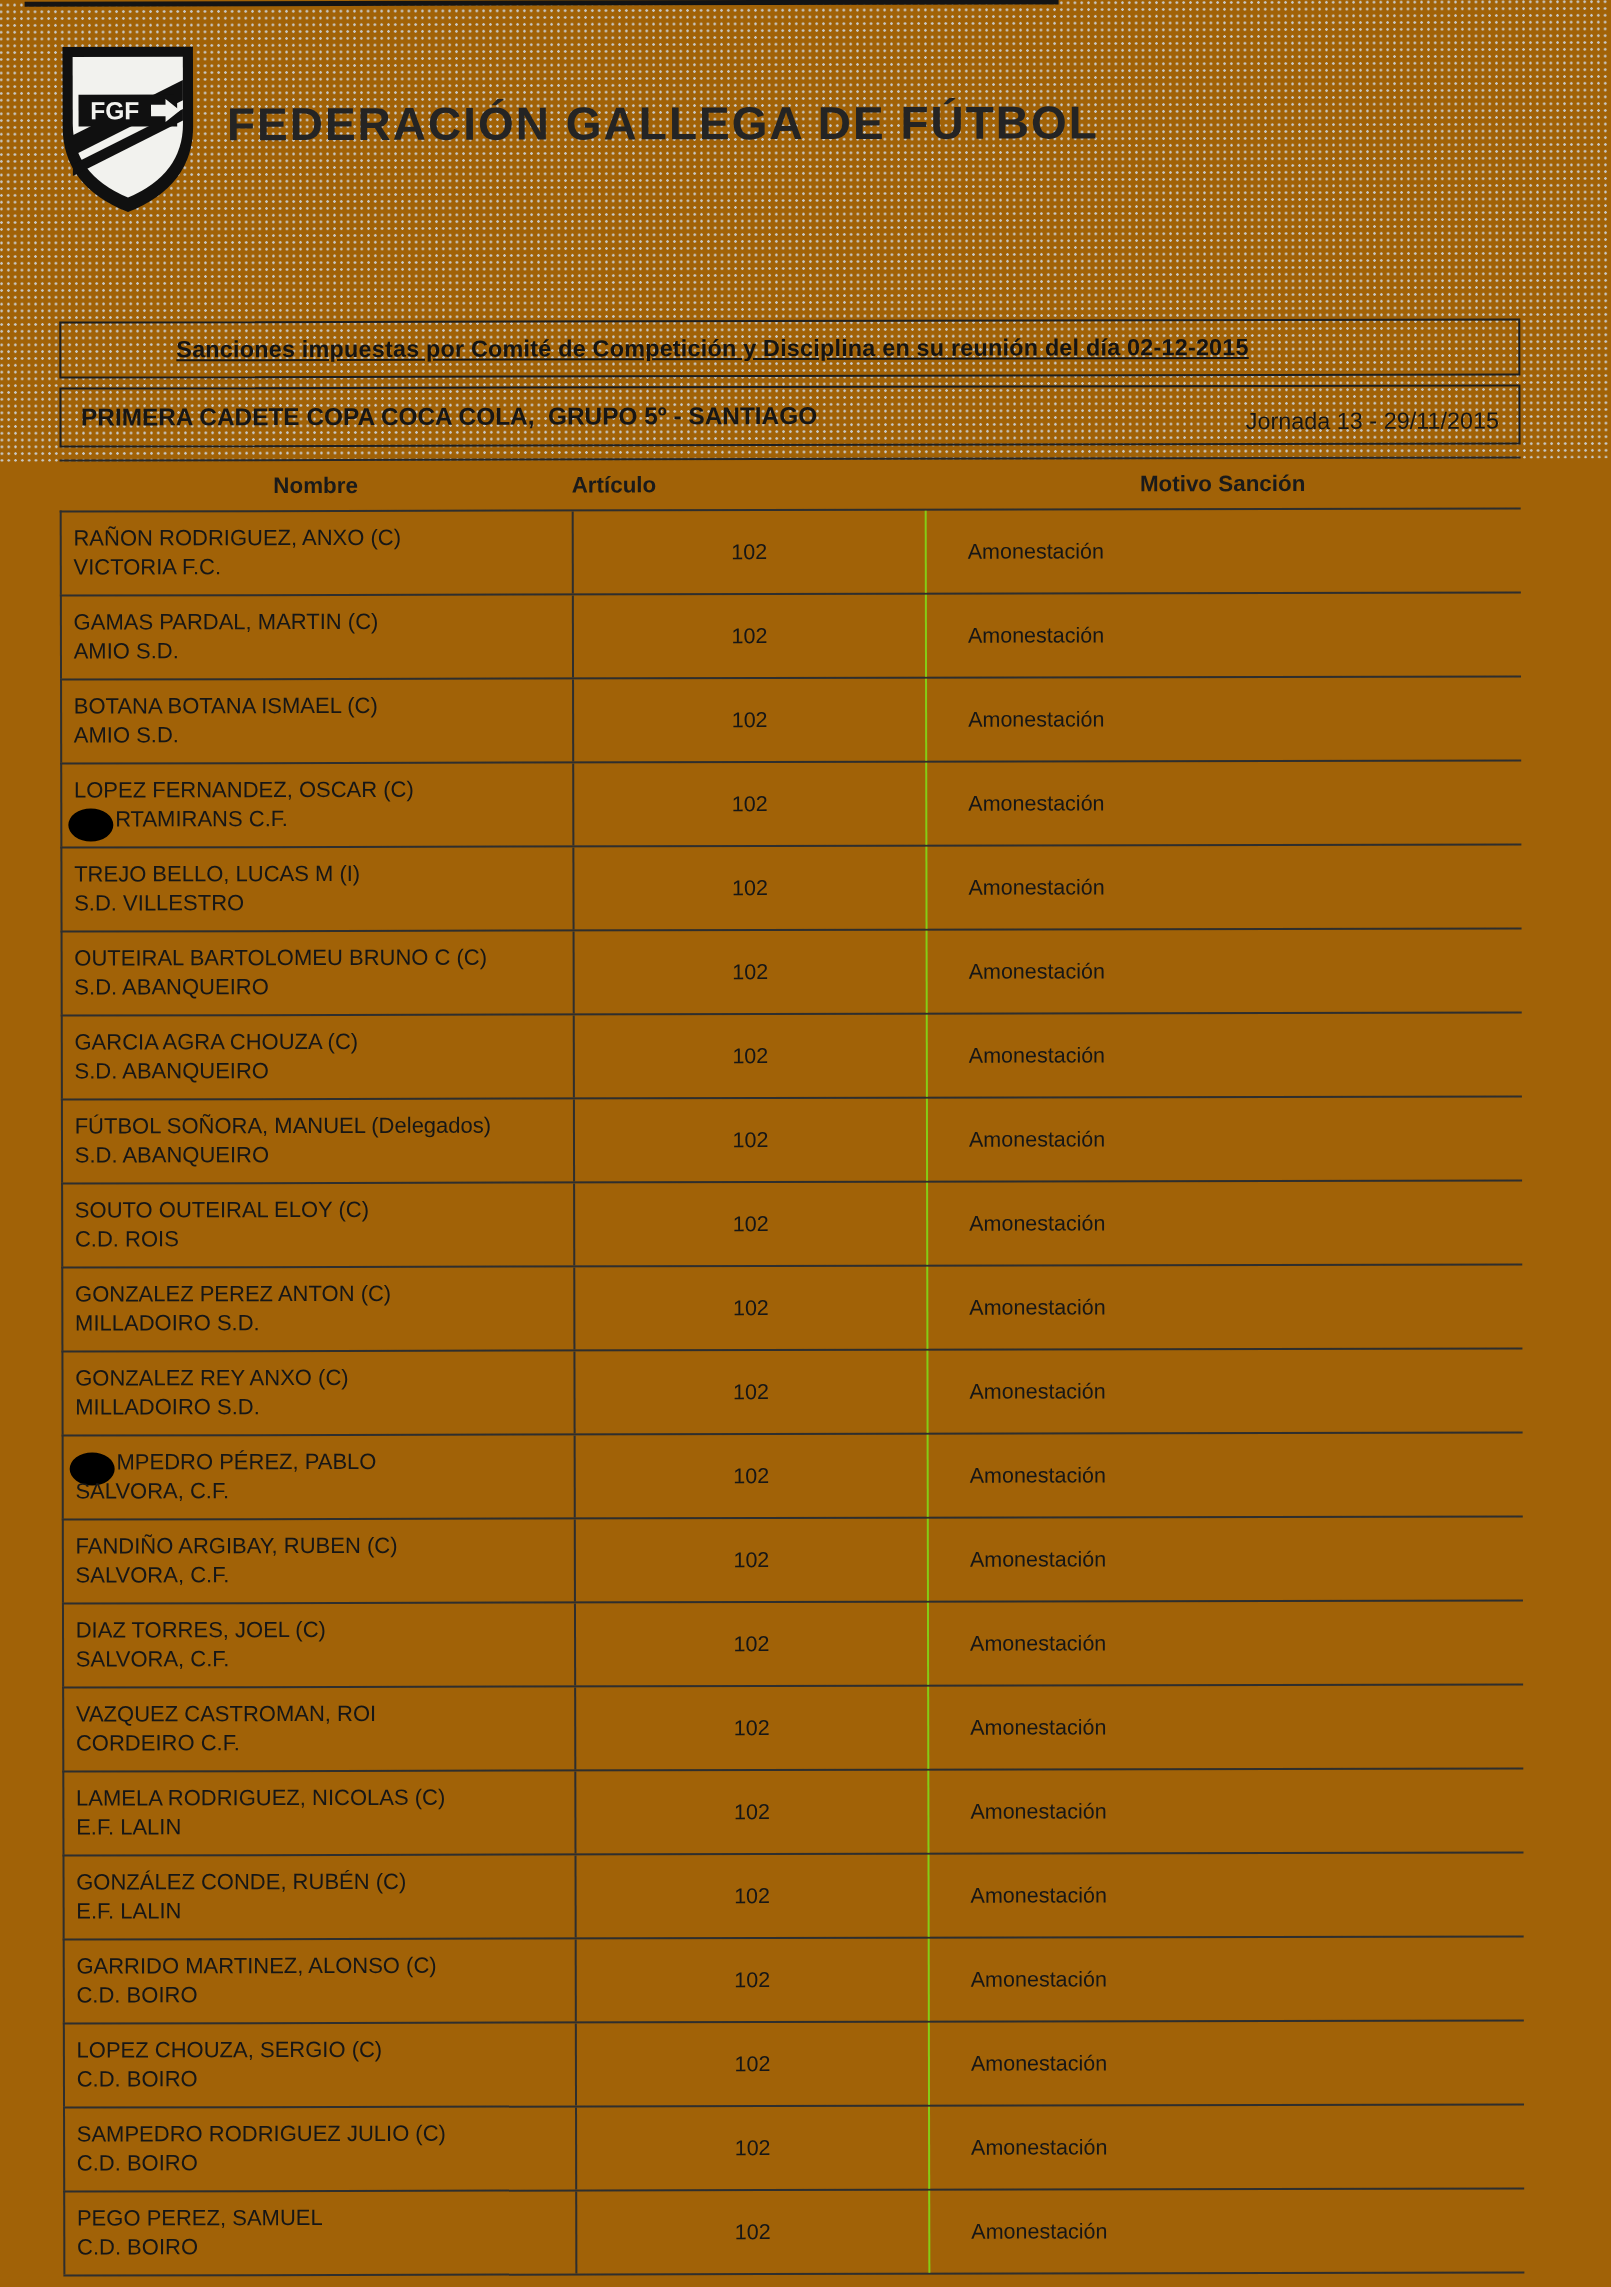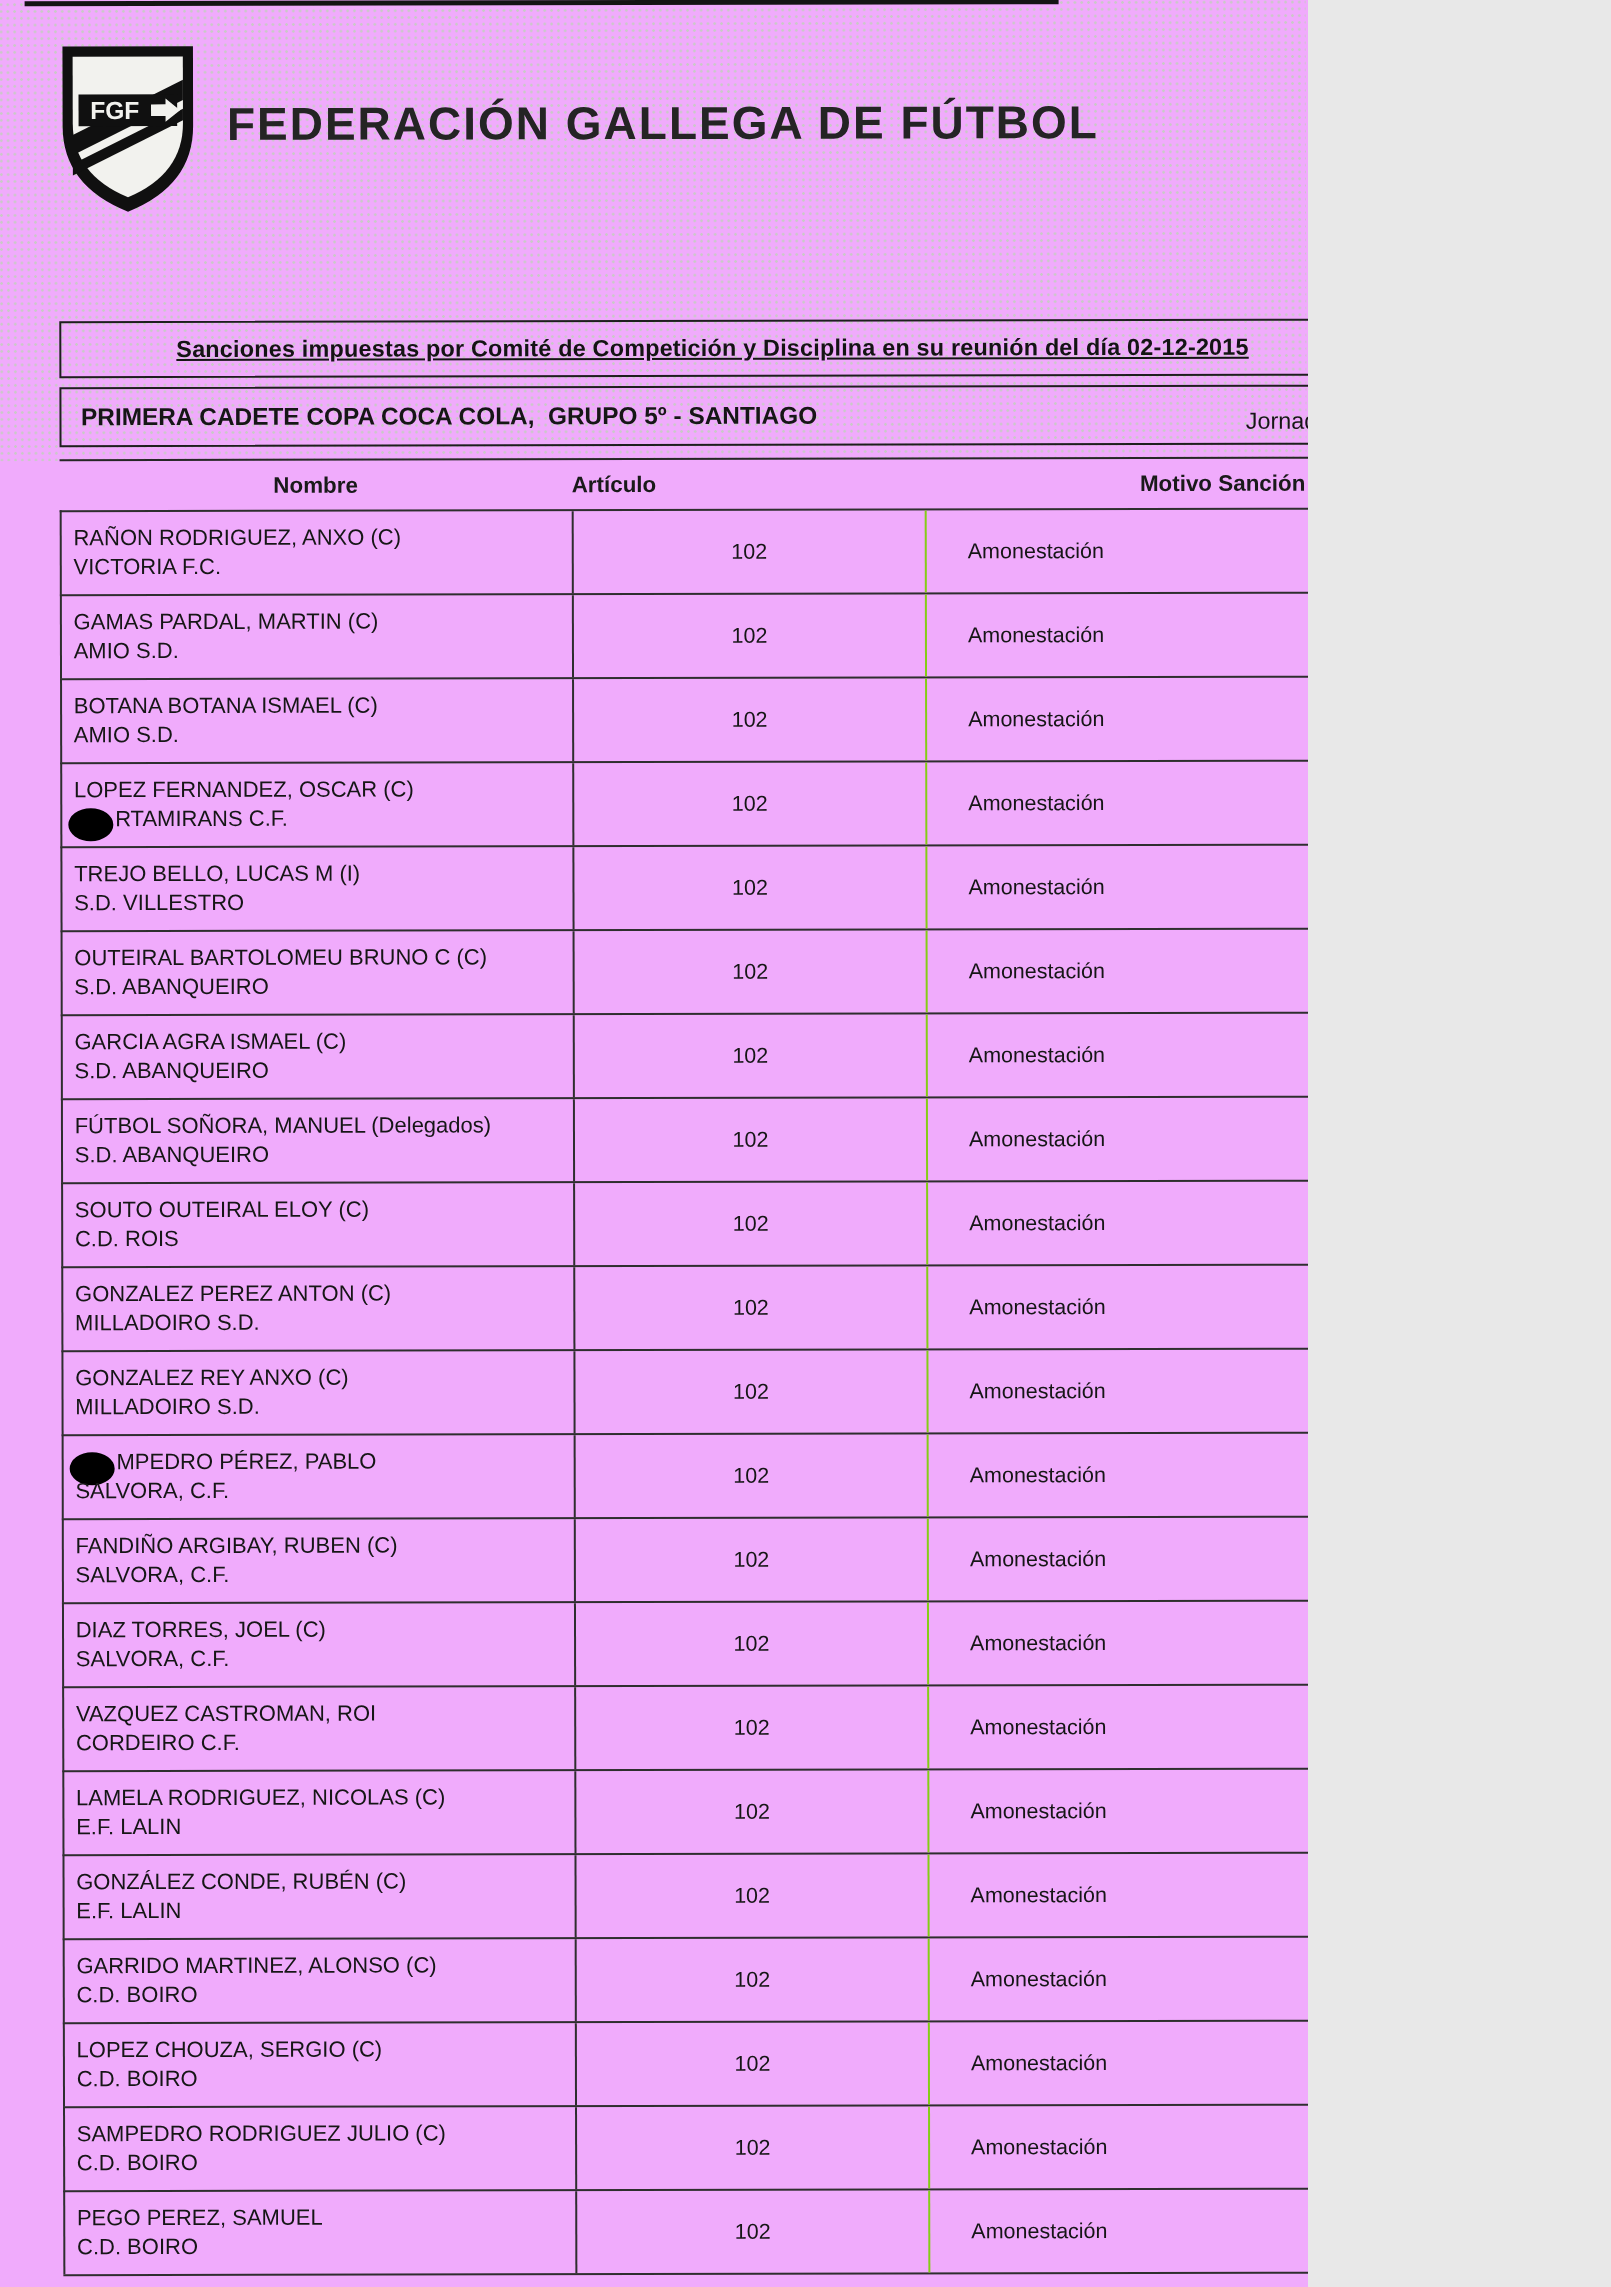--- a/index.html
+++ b/index.html
@@ -1,19 +1,19 @@
 <!DOCTYPE html>
 <html><head>
 <meta charset="utf-8">
 <style>
   * { margin:0; padding:0; box-sizing:border-box; }
   html,body { background:#e8e8e8; }
   .page {
-    position:relative; width:1308px; height:2288px;
-    background:#f0abfc; overflow:hidden;
+    position:relative; width:1611px; height:2288px;
+    background:#a16207; overflow:hidden;
     font-family:"Liberation Sans", sans-serif; color:#161616;
   }
   .tilt { position:absolute; inset:0; transform:rotate(-0.12deg); }
 
   .halftone {
     position:absolute; top:0; left:0; width:100%; height:460px;
     background-image:radial-gradient(#c9c9c6 1.1px, rgba(0,0,0,0) 1.5px);
     background-size:6.8px 6.8px;
   }
   .top-artifact { position:absolute; top:0; left:27px; width:1034px; height:4.9px; background:#141414; }
@@ -151,21 +151,21 @@
     <div class="td name">
       <div class="player">OUTEIRAL BARTOLOMEU BRUNO C (C)</div>
       <div class="club">S.D. ABANQUEIRO</div>
     </div>
     <div class="td art">102</div>
     <div class="td motivo">Amonestación</div>
   </div>
 
   <div class="tr">
     <div class="td name">
-      <div class="player">GARCIA AGRA ISMAEL (C)</div>
+      <div class="player">GARCIA AGRA CHOUZA (C)</div>
       <div class="club">S.D. ABANQUEIRO</div>
     </div>
     <div class="td art">102</div>
     <div class="td motivo">Amonestación</div>
   </div>
 
   <div class="tr">
     <div class="td name">
       <div class="player">FÚTBOL SOÑORA, MANUEL (Delegados)</div>
       <div class="club">S.D. ABANQUEIRO</div>

